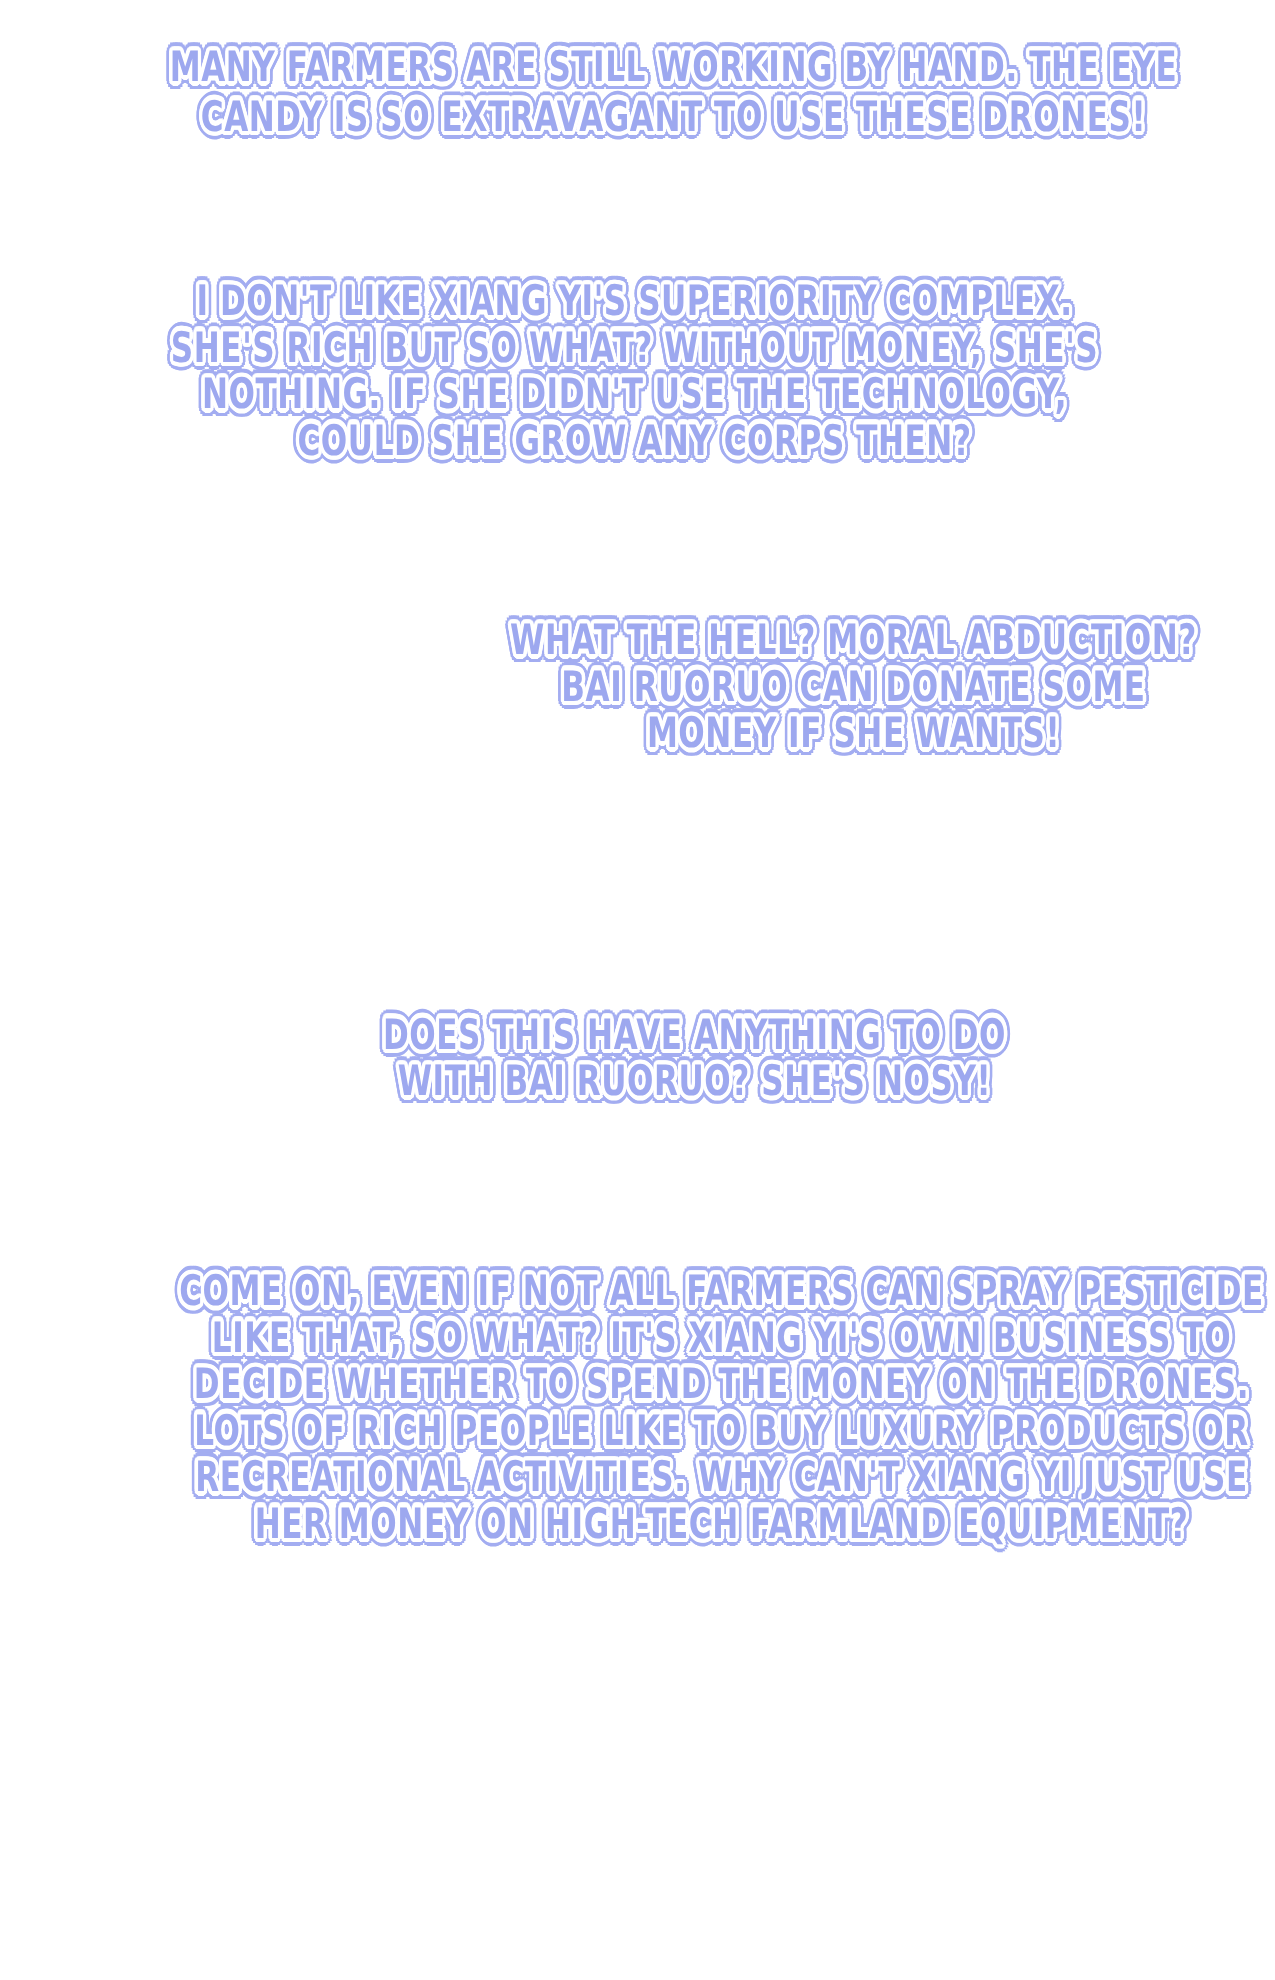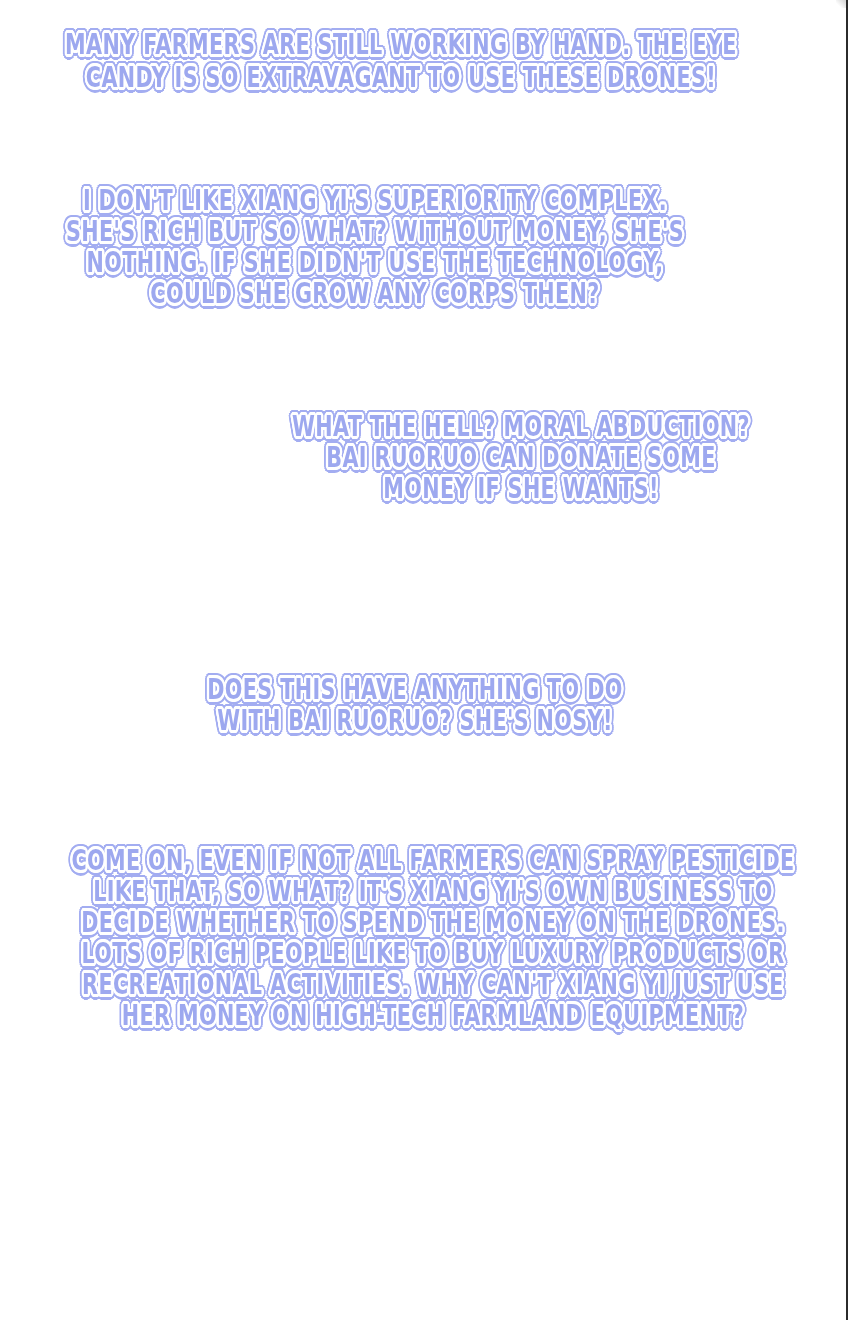--- a/index.html
+++ b/index.html
@@ -7,20 +7,21 @@
     width: 850px;
     height: 1320px;
     background: #ffffff;
     overflow: hidden;
     position: relative;
     font-family: "DejaVu Sans", sans-serif;
   }
   .page {
     position: absolute;
     inset: 0;
+    margin-left: 48px;
   }
   .speech {
     position: absolute;
     font-weight: bold;
     white-space: nowrap;
     text-align: center;
     font-size: 28px;
     line-height: 31px;
     letter-spacing: 0.5px;
     transform: translateX(-50%) scaleX(0.74);

